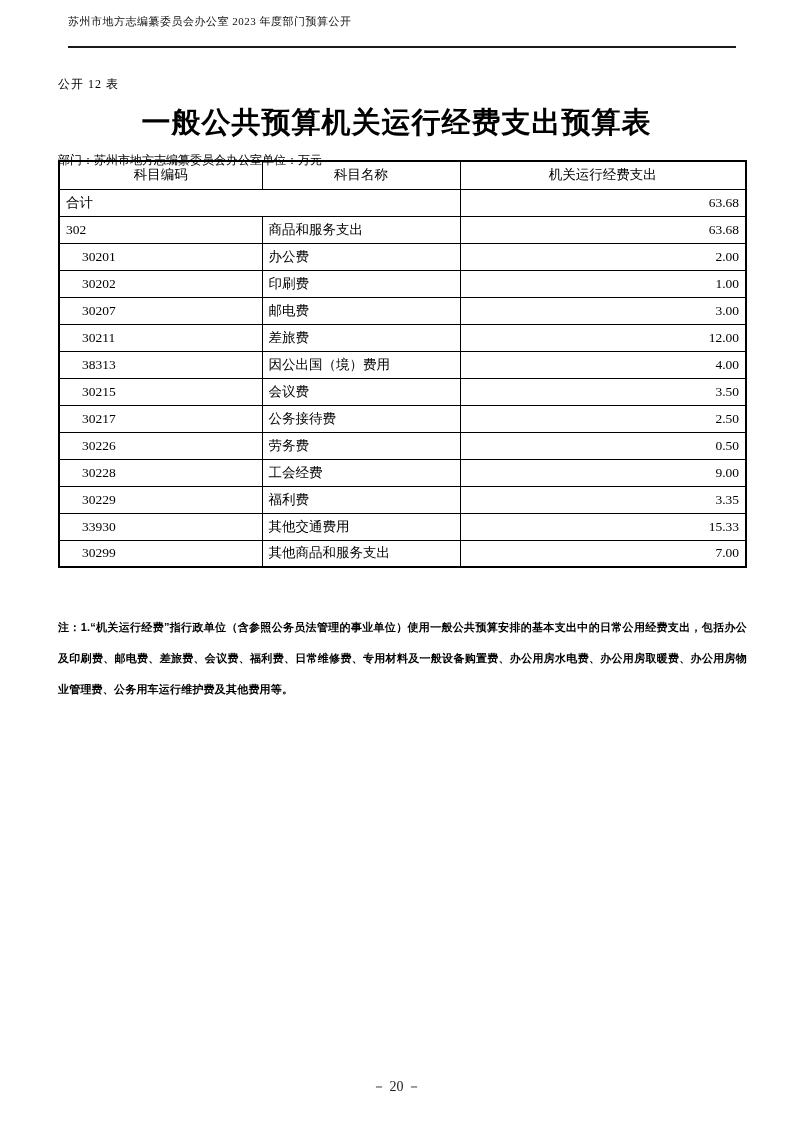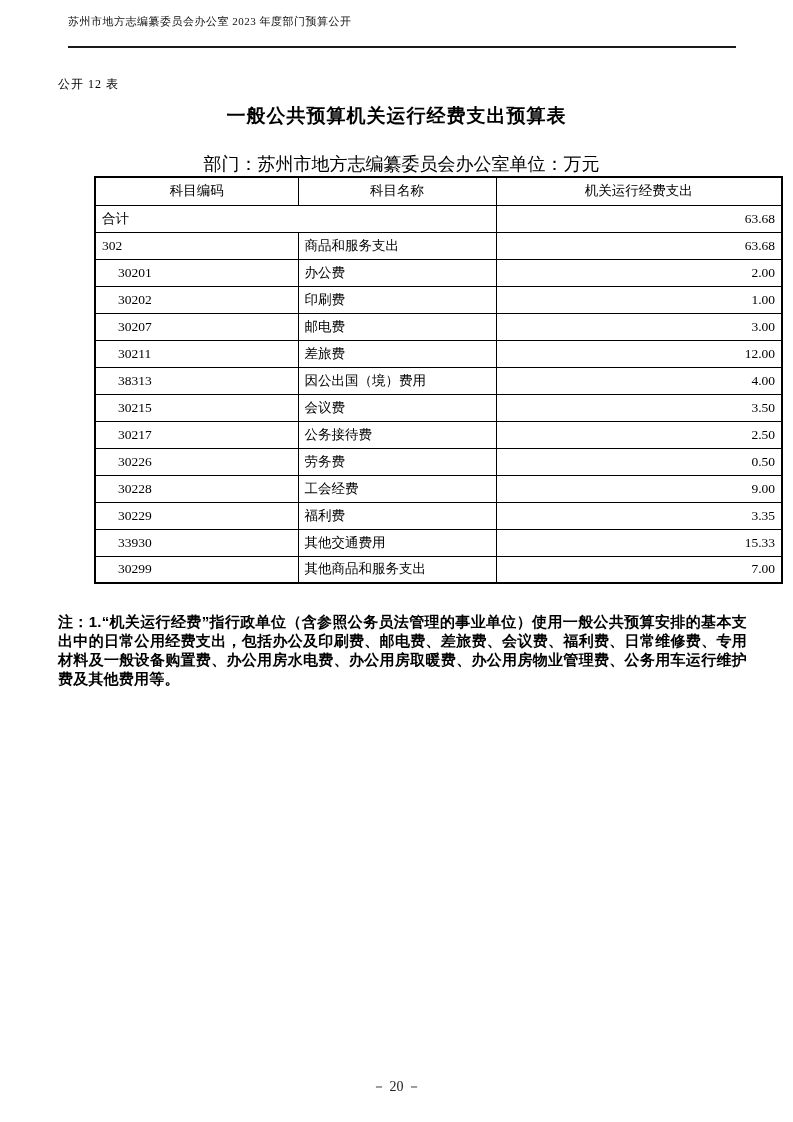--- a/index.html
+++ b/index.html
@@ -33,41 +33,40 @@
     letter-spacing: 1px;
   }
   .doc-title {
     position: absolute;
     top: 103px;
     left: 0;
     width: 100%;
     text-align: center;
     font-family: "Liberation Sans", "DejaVu Sans", sans-serif;
     font-weight: bold;
-    font-size: 19px;
+    font-size: 29px;
     letter-spacing: 1px;
   }
   .meta-row {
     position: absolute;
     top: 152px;
     left: 58px;
     width: 687px;
     display: flex;
-    justify-content: center;
-    font-size: 18px;
+    justify-content: flex-start;
+    font-size: 12px;
   }
   .budget-table {
     position: absolute;
-    top: 176px;
+    top: 160px;
     left: 58px;
     width: 687px;
     border-collapse: collapse;
     table-layout: fixed;
     font-size: 13.5px;
-    margin-left: 36px;
   }
   .budget-table col.c1 { width: 203px; }
   .budget-table col.c2 { width: 198px; }
   .budget-table col.c3 { width: 286px; }
   .budget-table th, .budget-table td {
     border: 1px solid #000;
     height: 27px;
     padding: 0 6px;
     font-weight: normal;
     overflow: hidden;
@@ -80,22 +79,22 @@
   .budget-table td.name { text-align: left; }
   .budget-table td.value { text-align: right; }
   .budget-table td.total-label { }
   .note {
     position: absolute;
     top: 612px;
     left: 58px;
     width: 689px;
     font-family: "Liberation Sans", "DejaVu Sans", sans-serif;
     font-weight: bold;
-    font-size: 15px;
-    line-height: 19px;
+    font-size: 11px;
+    line-height: 31px;
     text-align: justify;
     letter-spacing: 0.2px;
   }
   .page-footer {
     position: absolute;
     top: 1078px;
     left: 0;
     width: 100%;
     text-align: center;
     font-size: 14px;

